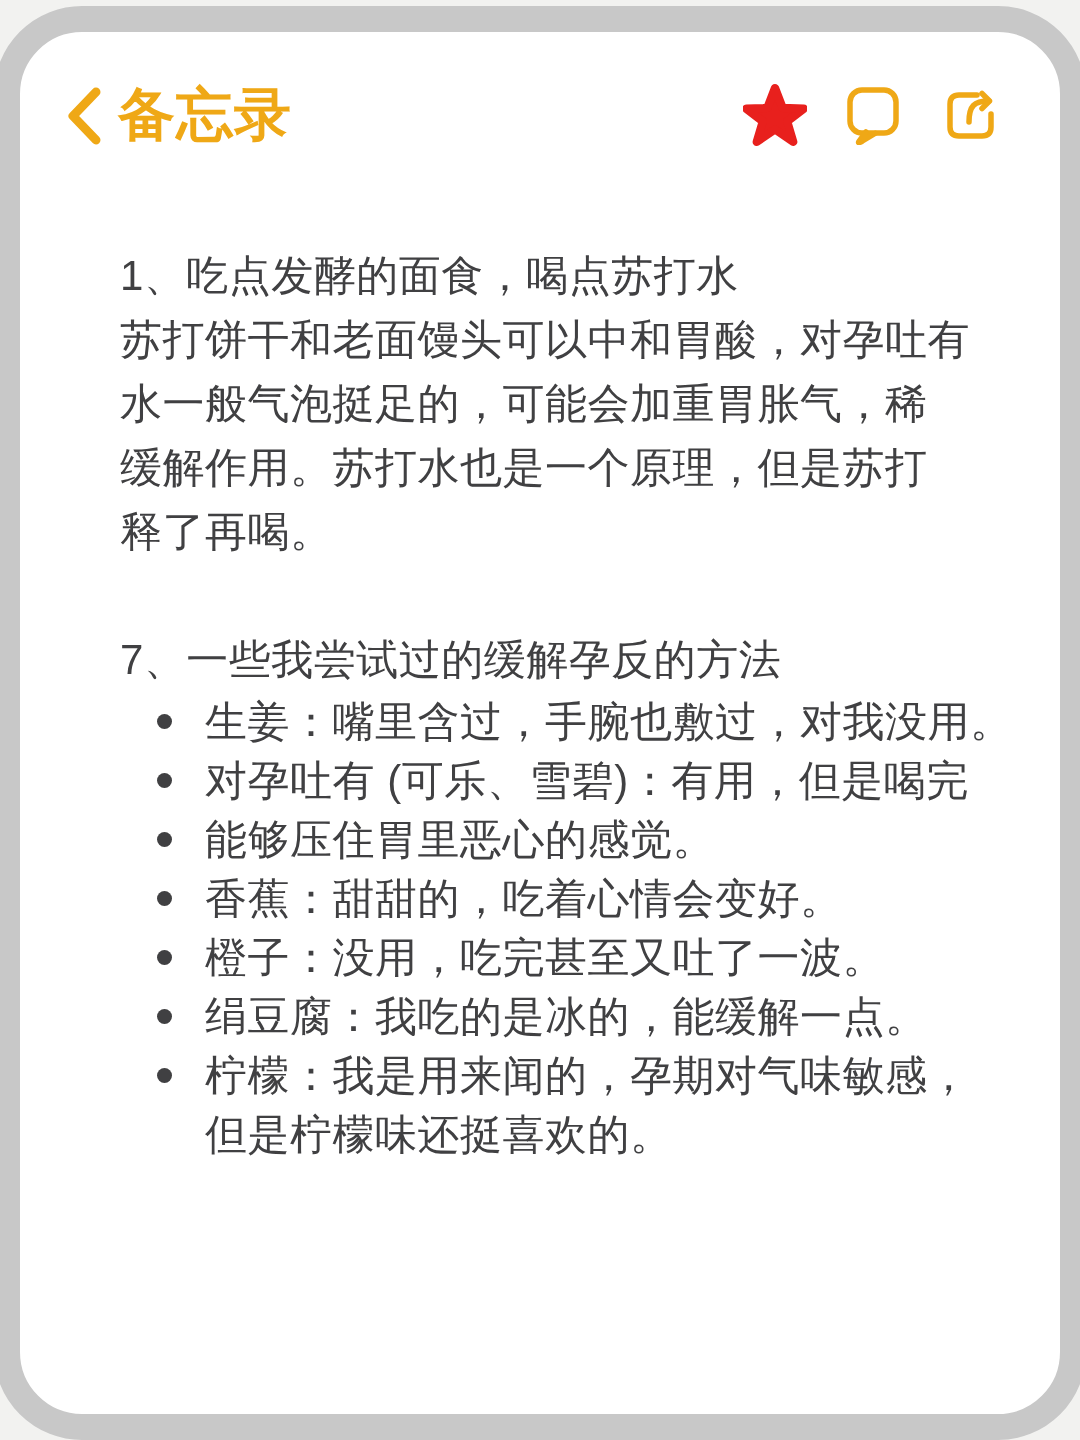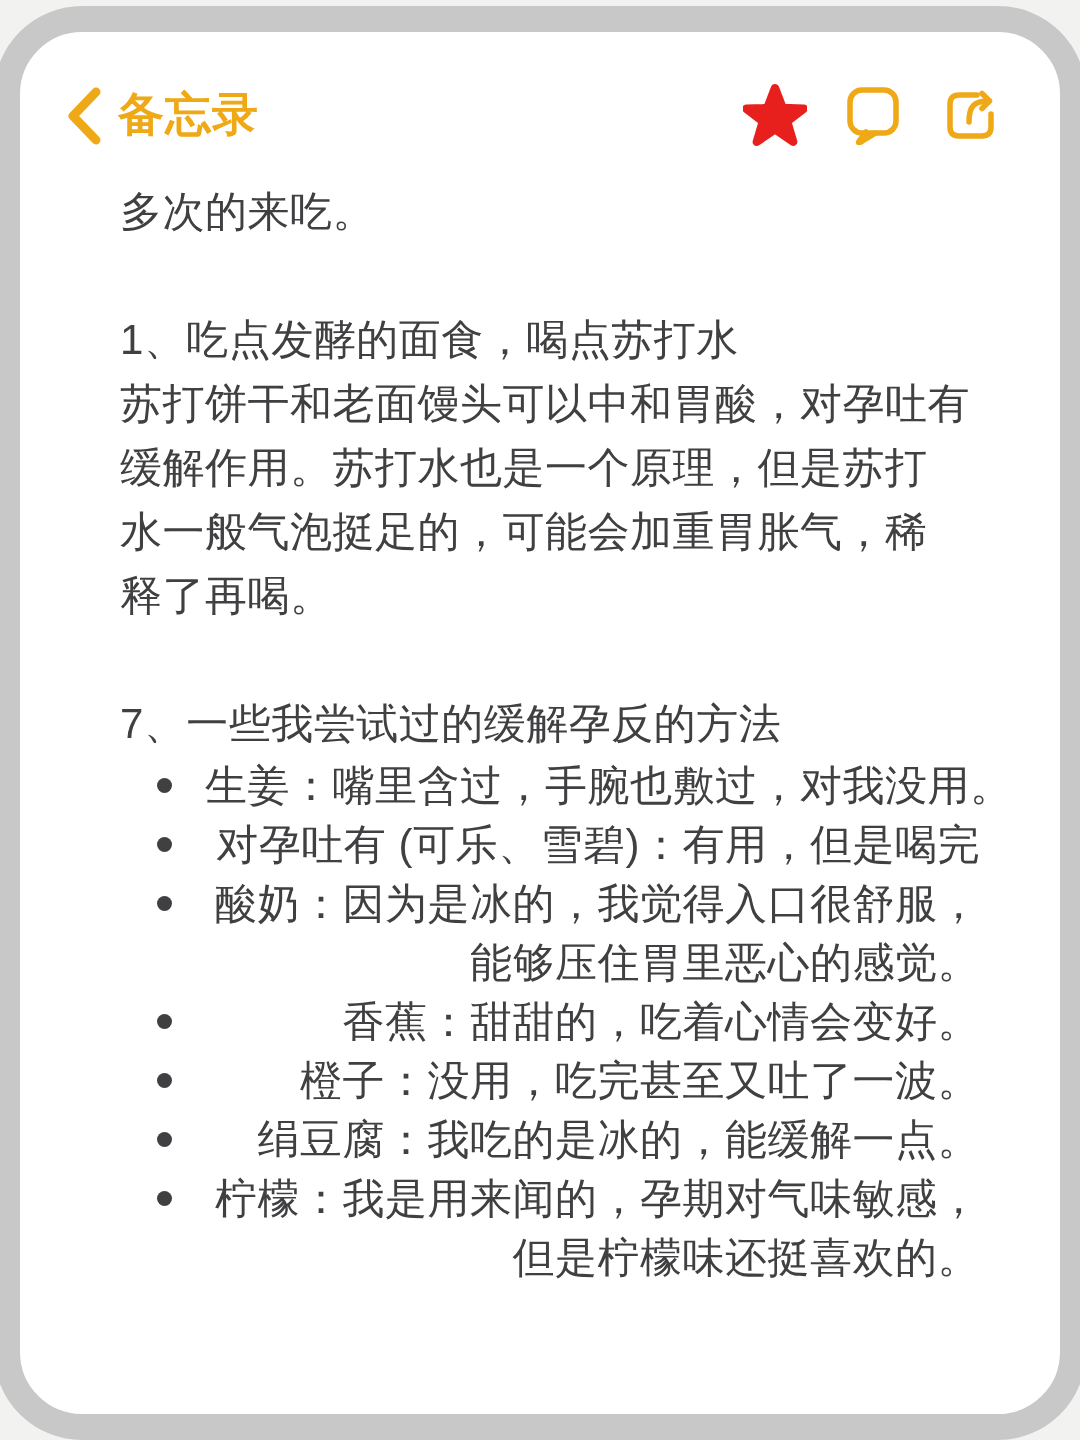--- a/index.html
+++ b/index.html
@@ -14,39 +14,39 @@
   }
   .header{
     position:absolute;top:82px;left:66px;right:78px;height:68px;
     display:flex;align-items:center;
   }
   .back{
     display:flex;align-items:center;gap:16px;cursor:pointer;
     color:var(--accent,#efa816);
   }
   .back-label{
-    font-size:46px;font-weight:700;letter-spacing:1px;line-height:1;
+    font-size:57px;font-weight:700;letter-spacing:1px;line-height:1;
     padding-bottom:4px;
   }
   .chevron-svg{display:block;}
   .actions{margin-left:auto;display:flex;align-items:center;gap:36px;}
   .action-btn{
     display:flex;align-items:center;justify-content:center;
     width:62px;height:62px;cursor:pointer;background:none;border:none;padding:0;
   }
   .gold{color:var(--accent,#efa816);}
   .red{color:var(--star,#e8201d);}
   .note-body{
     position:absolute;left:120px;top:180px;width:860px;
     font-size:42px;color:var(--ink,#404042);
     font-weight:500;
   }
   .p-line{height:64px;line-height:64px;white-space:nowrap;letter-spacing:0.5px;}
   .gap{height:64px;}
-  .bullet-item{position:relative;padding-left:85px;text-align:right;}
+  .bullet-item{position:relative;padding-left:85px;}
   .b-line{height:59px;line-height:59px;white-space:nowrap;letter-spacing:0.5px;}
   .dot{
     position:absolute;left:37px;top:22px;width:15px;height:15px;border-radius:50%;
     background:var(--ink,#404042);
   }
 </style>
 </head>
 <body>
 
 <div class="canvas">
@@ -86,40 +86,38 @@
             <path d="M35 9 H17 Q8 9 8 18 V41 Q8 50 17 50 H40 Q49 50 49 41 V28" stroke="currentColor" stroke-width="5.5" stroke-linecap="round" stroke-linejoin="round"></path>
             <path d="M27 36 C27 20 32 15 47 15" stroke="currentColor" stroke-width="5.5" stroke-linecap="round"></path>
             <path d="M40 7.5 L47.5 15 L40 22.5" stroke="currentColor" stroke-width="5.5" stroke-linecap="round" stroke-linejoin="round"></path>
           </svg>
         </span>
       </button>
     </div>
   </div>
 
   <div class="note-body">
-      <div class="p-line">多次的来吃。</div>
       <div class="gap"></div>
       <div class="p-line">1、吃点发酵的面食，喝点苏打水</div>
       <div class="p-line">苏打饼干和老面馒头可以中和胃酸，对孕吐有</div>
+      <div class="p-line">水一般气泡挺足的，可能会加重胃胀气，稀</div>
       <div class="p-line">缓解作用。苏打水也是一个原理，但是苏打</div>
-      <div class="p-line">水一般气泡挺足的，可能会加重胃胀气，稀</div>
       <div class="p-line">释了再喝。</div>
       <div class="gap"></div>
       <div class="p-line">7、一些我尝试过的缓解孕反的方法</div>
       <div class="bullet-item">
         <span class="dot"></span>
         <div class="b-line">生姜：嘴里含过，手腕也敷过，对我没用。</div>
       </div>
       <div class="bullet-item">
         <span class="dot"></span>
         <div class="b-line">对孕吐有 (可乐、雪碧)：有用，但是喝完</div>
       </div>
       <div class="bullet-item">
         <span class="dot"></span>
-        <div class="b-line">酸奶：因为是冰的，我觉得入口很舒服，</div>
         <div class="b-line">能够压住胃里恶心的感觉。</div>
       </div>
       <div class="bullet-item">
         <span class="dot"></span>
         <div class="b-line">香蕉：甜甜的，吃着心情会变好。</div>
       </div>
       <div class="bullet-item">
         <span class="dot"></span>
         <div class="b-line">橙子：没用，吃完甚至又吐了一波。</div>
       </div>

